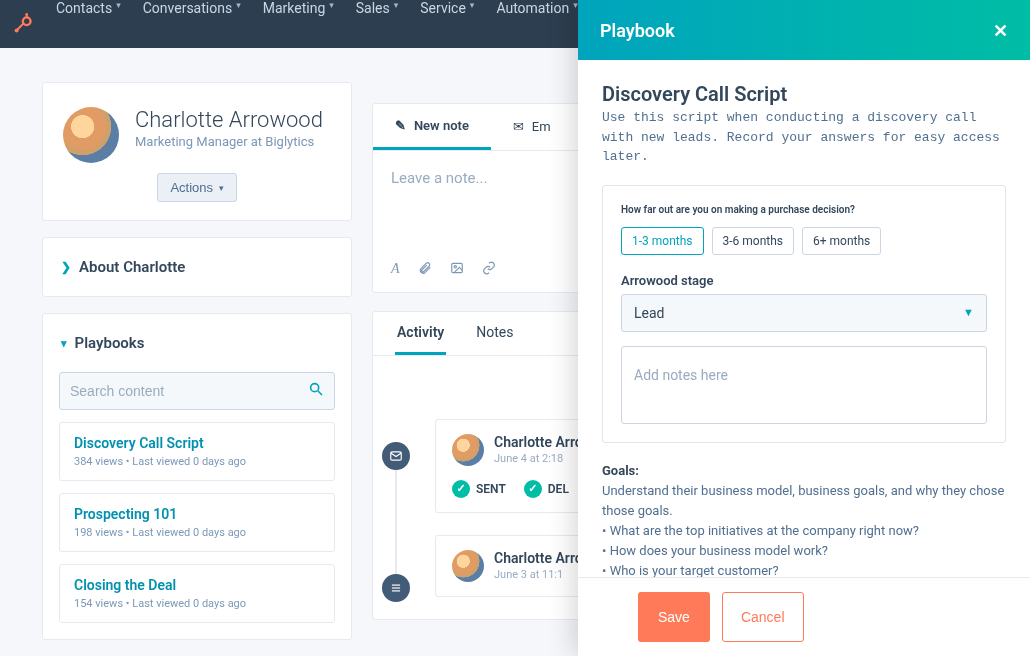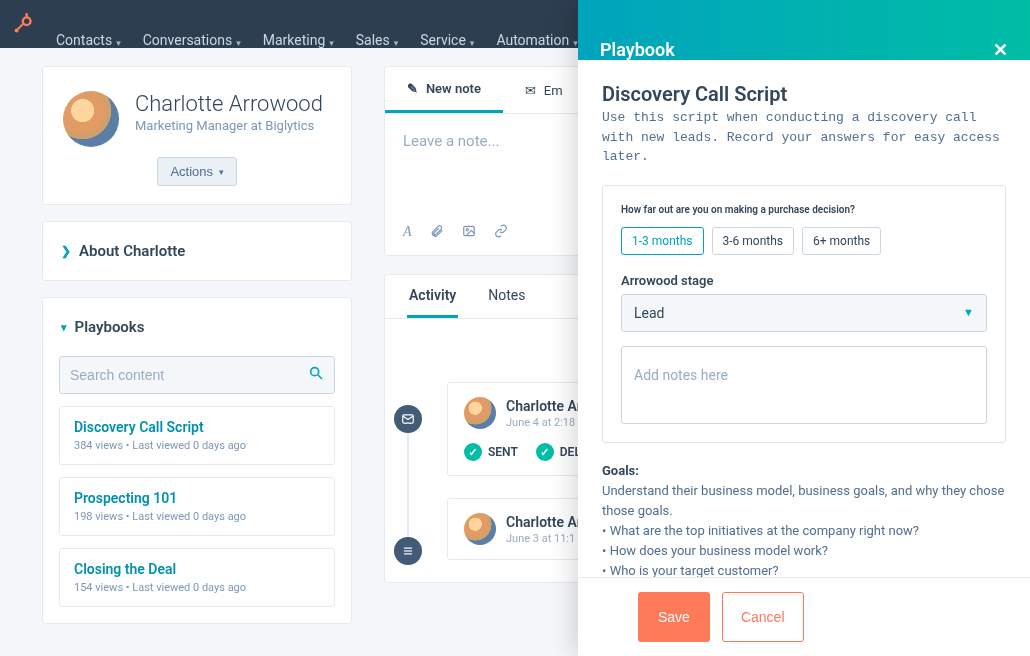--- a/index.html
+++ b/index.html
@@ -26,32 +26,33 @@
   .hub-logo {
     width: 22px; height: 22px;
     margin-right: 10px;
     display: flex; align-items: center; justify-content: center;
   }
   .hub-logo svg { display:block; }
   .nav-item {
     padding: 0 10px;
     height: 100%;
     display: flex;
-    align-items: flex-end;
+    align-items: flex-start;
     gap: 4px;
     cursor: pointer;
   }
   .nav-item .chev { font-size: 9px; color:#9fb5c9; }
   
   .content {
     position: absolute;
     top: 48px; left: 0; right: 0; bottom: 0;
     display: flex;
     padding: 18px 0 0 42px;
-    gap: 32px;
+    gap: 20px;
+    align-items: center;
   }
   .col-left { width: 310px; display:flex; flex-direction:column; gap:16px;}
   .col-mid  { flex:1; display:flex; flex-direction:column; gap:18px; }
   .card {
     background:#fff;
     border:1px solid #e5e9f0;
     border-radius:3px;
   }
   
   .profile {
@@ -132,21 +133,21 @@
   
   .drawer {
     position:absolute; top:0; right:0; bottom:0;
     width:452px; background:#fff;
     box-shadow:-6px 0 24px rgba(0,0,0,.15);
     display:flex; flex-direction:column;
   }
   .drawer-head {
     height:60px;
     background: linear-gradient(90deg,#00a4bd 0%, #00bda5 100%);
-    color:#fff; display:flex; align-items:flex-end; justify-content:space-between;
+    color:#fff; display:flex; align-items:center; justify-content:space-between;
     padding:0 22px; font-size:18px; font-weight:600;
   }
   .close-x{cursor:pointer;font-size:18px;}
   .drawer-body{ padding:22px 24px 0 24px; overflow:hidden; flex:1;}
   .d-title{font-size:20px;font-weight:600;color:#33475b;}
   .d-sub{font-size:13px;color:#516f90;margin-top:2px;line-height:1.5;font-family:Liberation Mono, monospace;}
   .q-card{
     border:1px solid #dfe5ec; border-radius:3px;
     padding:18px; margin-top:18px;
   }

